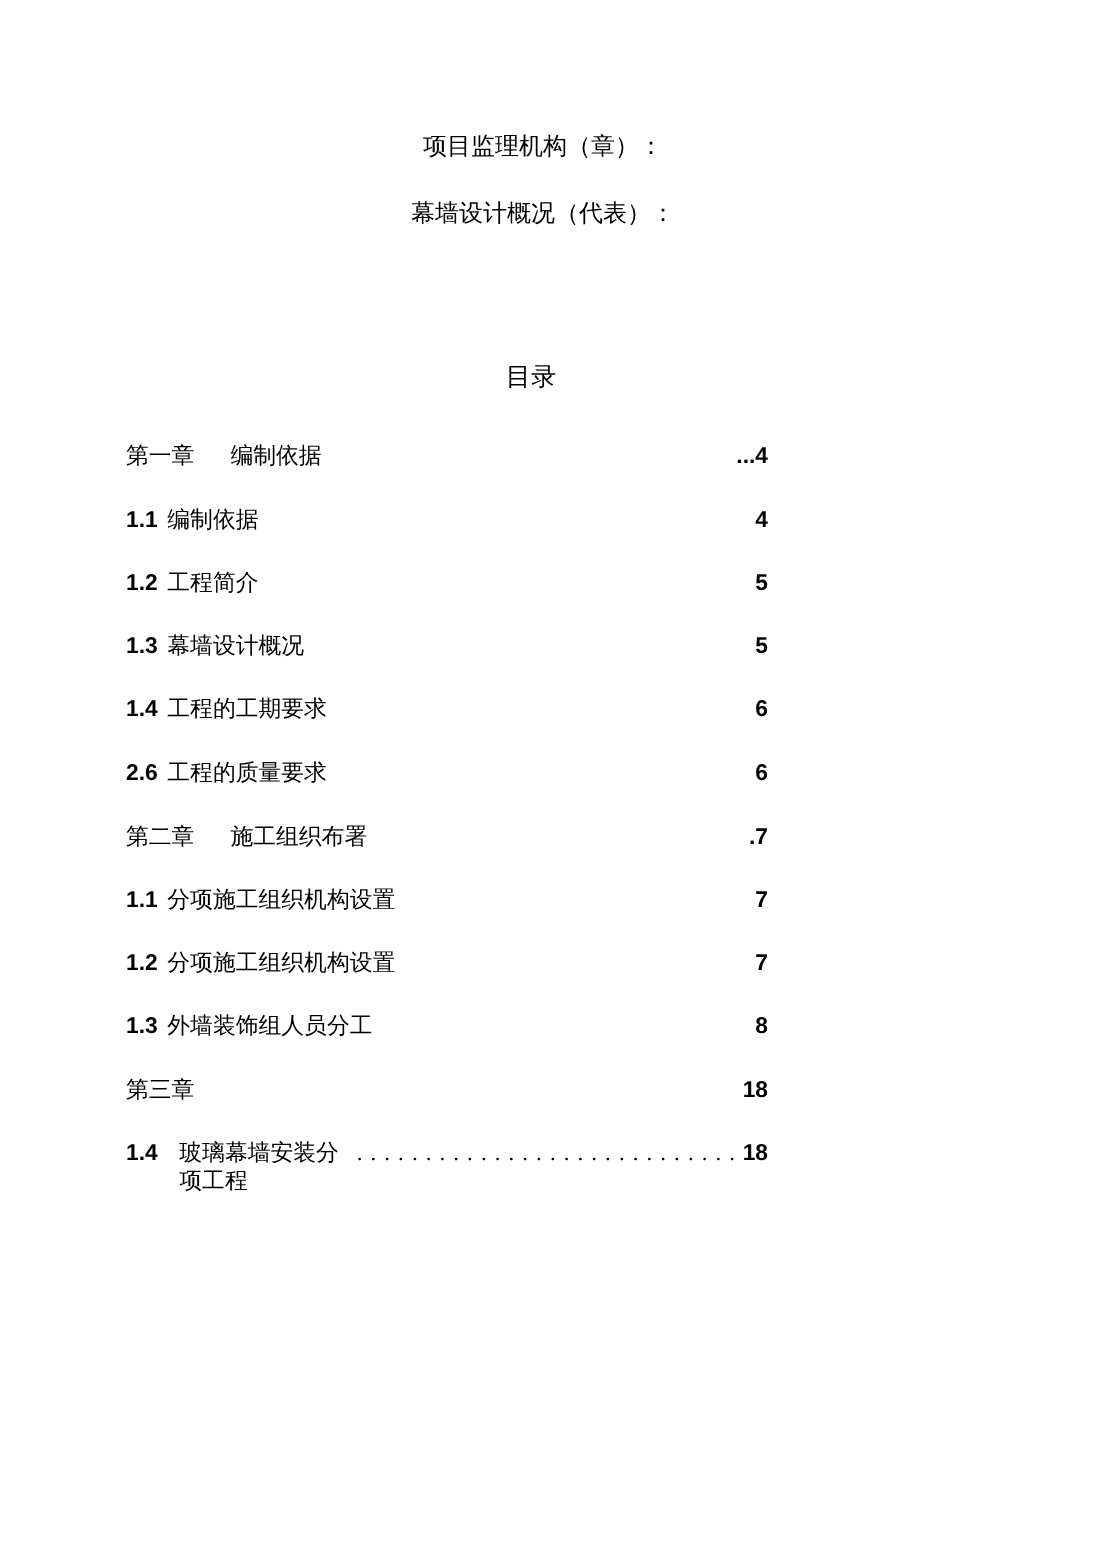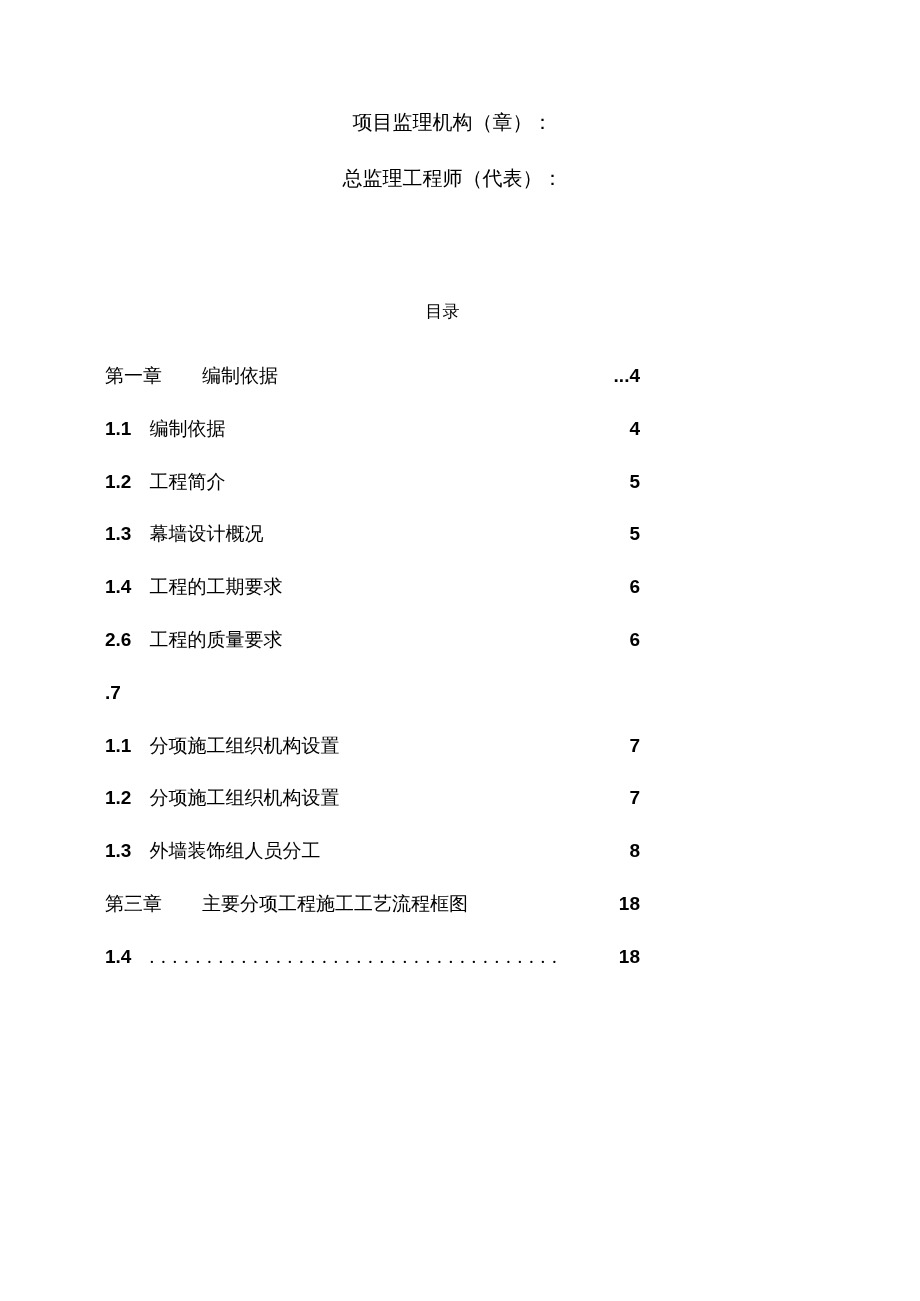--- a/index.html
+++ b/index.html
@@ -26,39 +26,39 @@
   }
   .sig-line {
     margin-bottom: 32px;
   }
   .sig-line.line1 { padding-left: 20px; }
   .sig-line.line2 { padding-left: 20px; }
   .sig-line.line3 { padding-left: 0; }
 
   .title {
     text-align: center;
-    font-size: 17px;
+    font-size: 21px;
     margin: 0 0 42px 0;
   }
 
   .toc {
     font-size: 19px;
     line-height: 1.2;
   }
   .toc-row {
     display: flex;
     align-items: baseline;
     justify-content: space-between;
     margin-bottom: 30px;
     width: 535px;
   }
   .toc-left {
     display: flex;
     align-items: baseline;
-    gap: 18px;
+    gap: 8px;
   }
   .toc-num {
     font-family: Arial, Helvetica, sans-serif;
     font-weight: 600;
   }
   .toc-chapter .toc-num {
     font-family: "Songti SC", "SimSun", serif;
     font-weight: 400;
   }
   .toc-page {
@@ -94,21 +94,21 @@
     margin-left: 4px;
   }
 </style>
 </head>
 <body>
 
 <div class="page">
 
   <div class="sig-block">
     <div class="sig-line line1">项目监理机构（章）：</div>
-    <div class="sig-line line2">总监理工程师（代表）：</div>
+    <div class="sig-line line2">幕墙设计概况（代表）：</div>
   </div>
 
   <div class="title">目录</div>
 
   <div class="toc">
 
     <div class="toc-row toc-chapter">
       <div class="toc-left">
         <span class="toc-num">第一章</span>
         <span class="toc-label">编制依据</span>
@@ -150,20 +150,24 @@
 
     <div class="toc-row">
       <div class="toc-left">
         <span class="toc-num">2.6</span>
         <span class="toc-label">工程的质量要求</span>
       </div>
       <span class="toc-page">6</span>
     </div>
 
     <div class="toc-row toc-chapter">
+      <div class="toc-left">
+        <span class="toc-num">第二章</span>
+        <span class="toc-label">施工组织布署</span>
+      </div>
       <span class="toc-page">.7</span>
     </div>
 
     <div class="toc-row">
       <div class="toc-left">
         <span class="toc-num">1.1</span>
         <span class="toc-label">分项施工组织机构设置</span>
       </div>
       <span class="toc-page">7</span>
     </div>
@@ -180,25 +184,25 @@
       <div class="toc-left">
         <span class="toc-num">1.3</span>
         <span class="toc-label">外墙装饰组人员分工</span>
       </div>
       <span class="toc-page">8</span>
     </div>
 
     <div class="toc-row toc-chapter">
       <div class="toc-left">
         <span class="toc-num">第三章</span>
-        <span class="toc-label">主要分项工程施工工艺流程框图</span>
       </div>
       <span class="toc-page">18</span>
     </div>
 
     <div class="toc-dots-row">
       <span class="toc-num">1.4</span>
+      <span class="toc-label">玻璃幕墙安装分项工程</span>
       <span class="dots"> . . . . . . . . . . . . . . . . . . . . . . . . . . . . . . . . . . . .</span>
       <span class="after">18</span>
     </div>
 
   </div>
 </div>
 
 </body></html>

